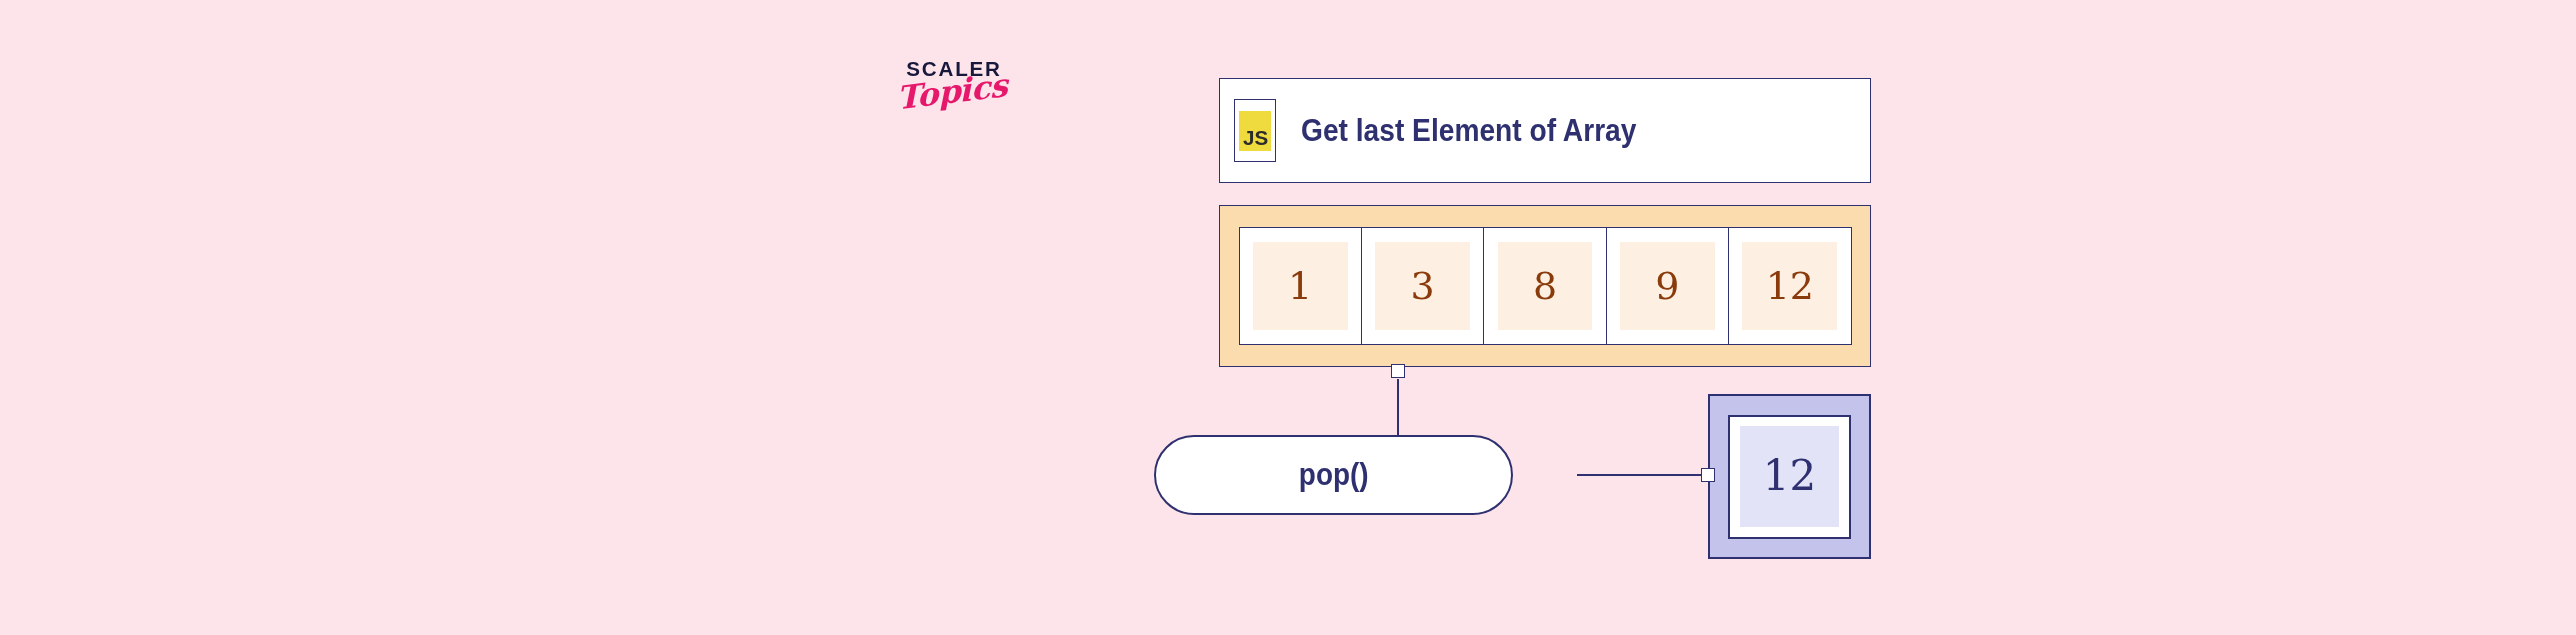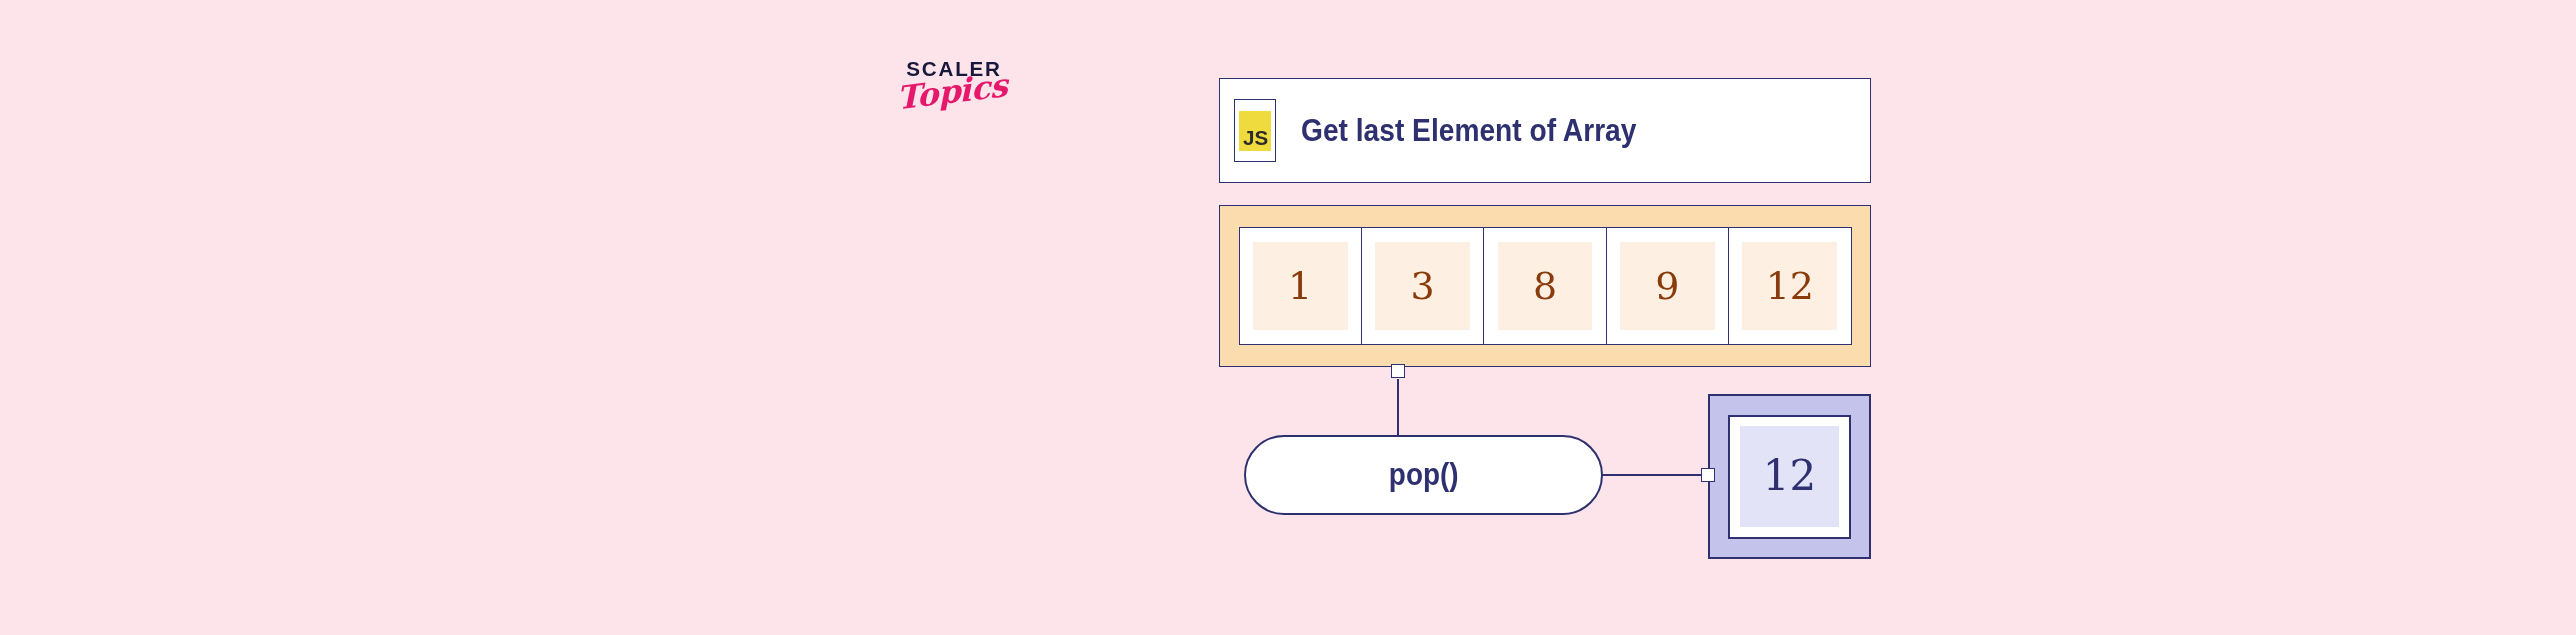--- a/index.html
+++ b/index.html
@@ -192,21 +192,21 @@
     height: 14.4px;
     background: #ffffff;
     border: 1.5px solid #2e3070;
     box-sizing: border-box;
     z-index: 3;
   }
 
   
   .pop-pill {
     position: absolute;
-    left: 1244px;
+    left: 1154px;
     top: 435px;
     width: 359px;
     height: 80px;
     background: #ffffff;
     border: 2.1px solid #2e3070;
     border-radius: 40px;
     box-sizing: border-box;
     display: flex;
     align-items: center;
     justify-content: center;

